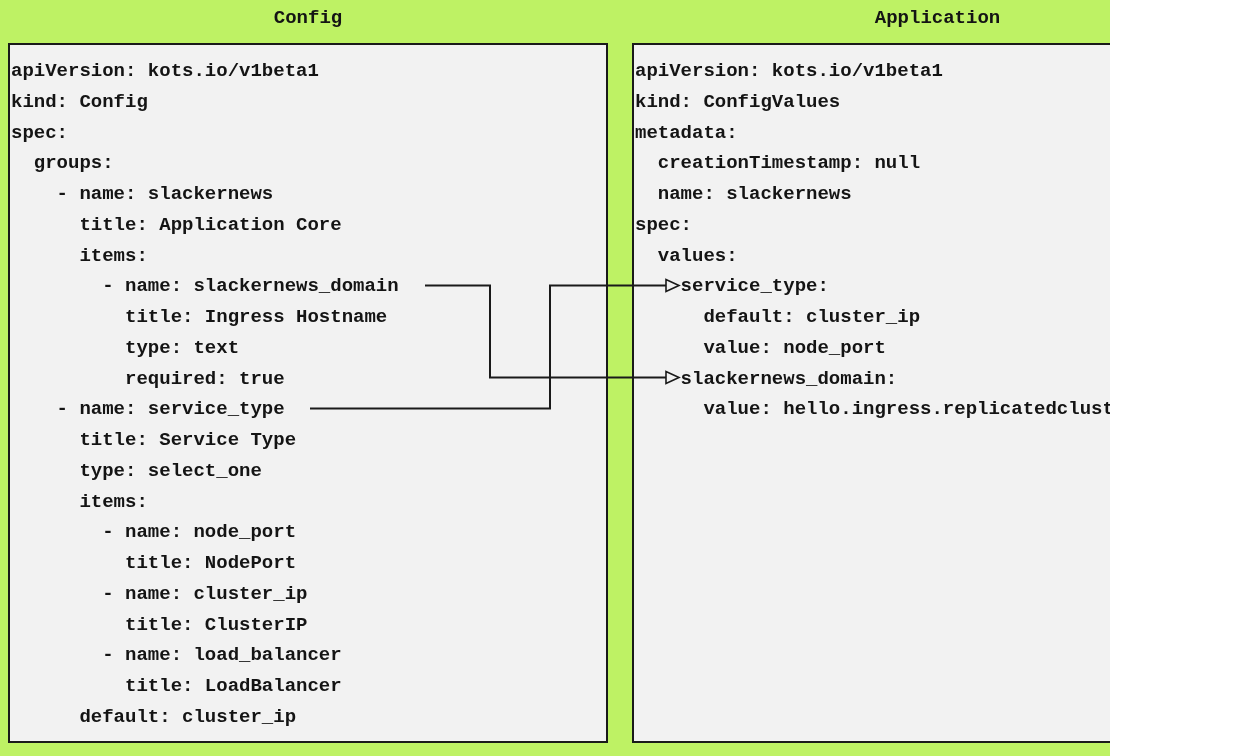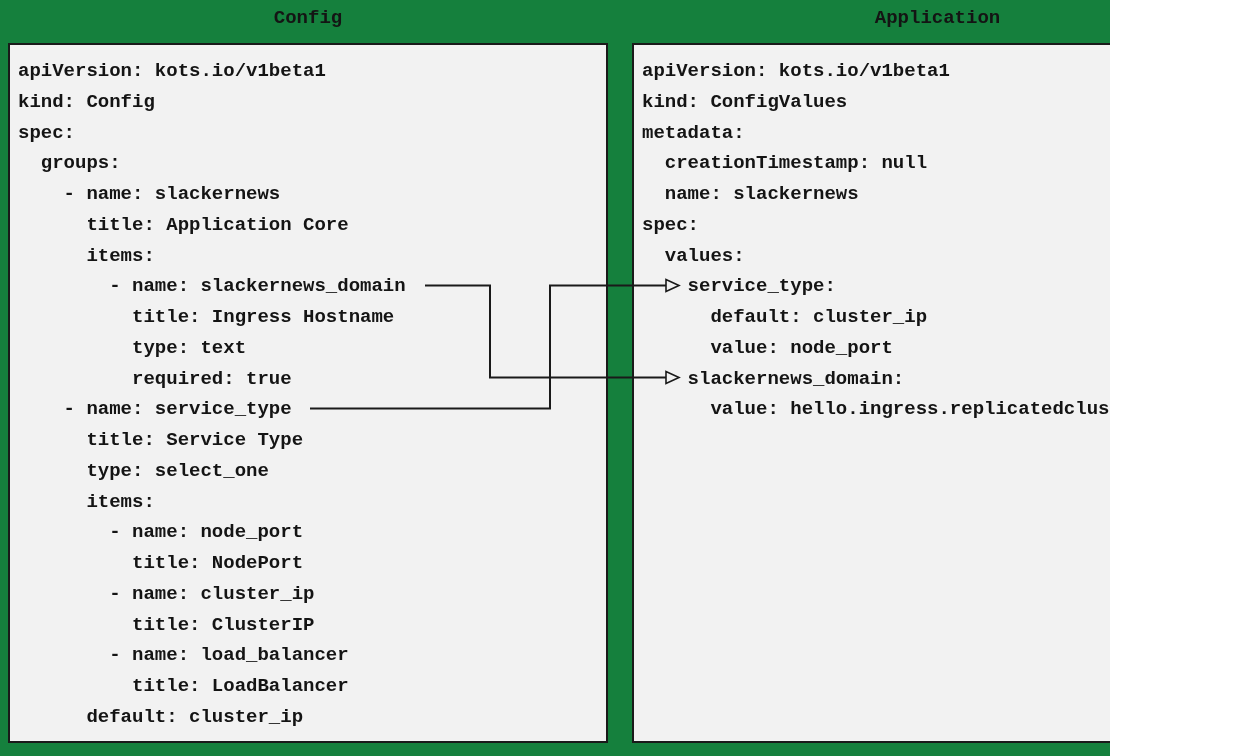--- a/index.html
+++ b/index.html
@@ -4,21 +4,21 @@
 <style>
   html, body {
     margin: 0;
     padding: 0;
     background: #ffffff;
   }
   .canvas {
     position: relative;
     width: 1110px;
     height: 756px;
-    background: #15803d;
+    background: #bef264;
     overflow: hidden;
     font-family: "Liberation Mono", "DejaVu Sans Mono", monospace;
     font-weight: bold;
     color: #141414;
   }
   .panel-title {
     position: absolute;
     top: 5px;
     font-size: 19px;
     line-height: 26px;
@@ -32,21 +32,21 @@
     top: 43px;
     height: 700px;
     background: #f2f2f2;
     border: 2px solid #1a1a1a;
     box-sizing: border-box;
   }
   .panel.left  { left: 8px;   width: 600px; }
   .panel.right { left: 632px; width: 611px; }
   pre.yaml {
     margin: 0;
-    padding: 11px 4px 0 8px;
+    padding: 11px 4px 0 1px;
     font-family: inherit;
     font-weight: bold;
     font-size: 19px;
     line-height: 30.75px;
     white-space: pre;
     color: #141414;
   }
   svg.connectors {
     position: absolute;
     left: 0;

